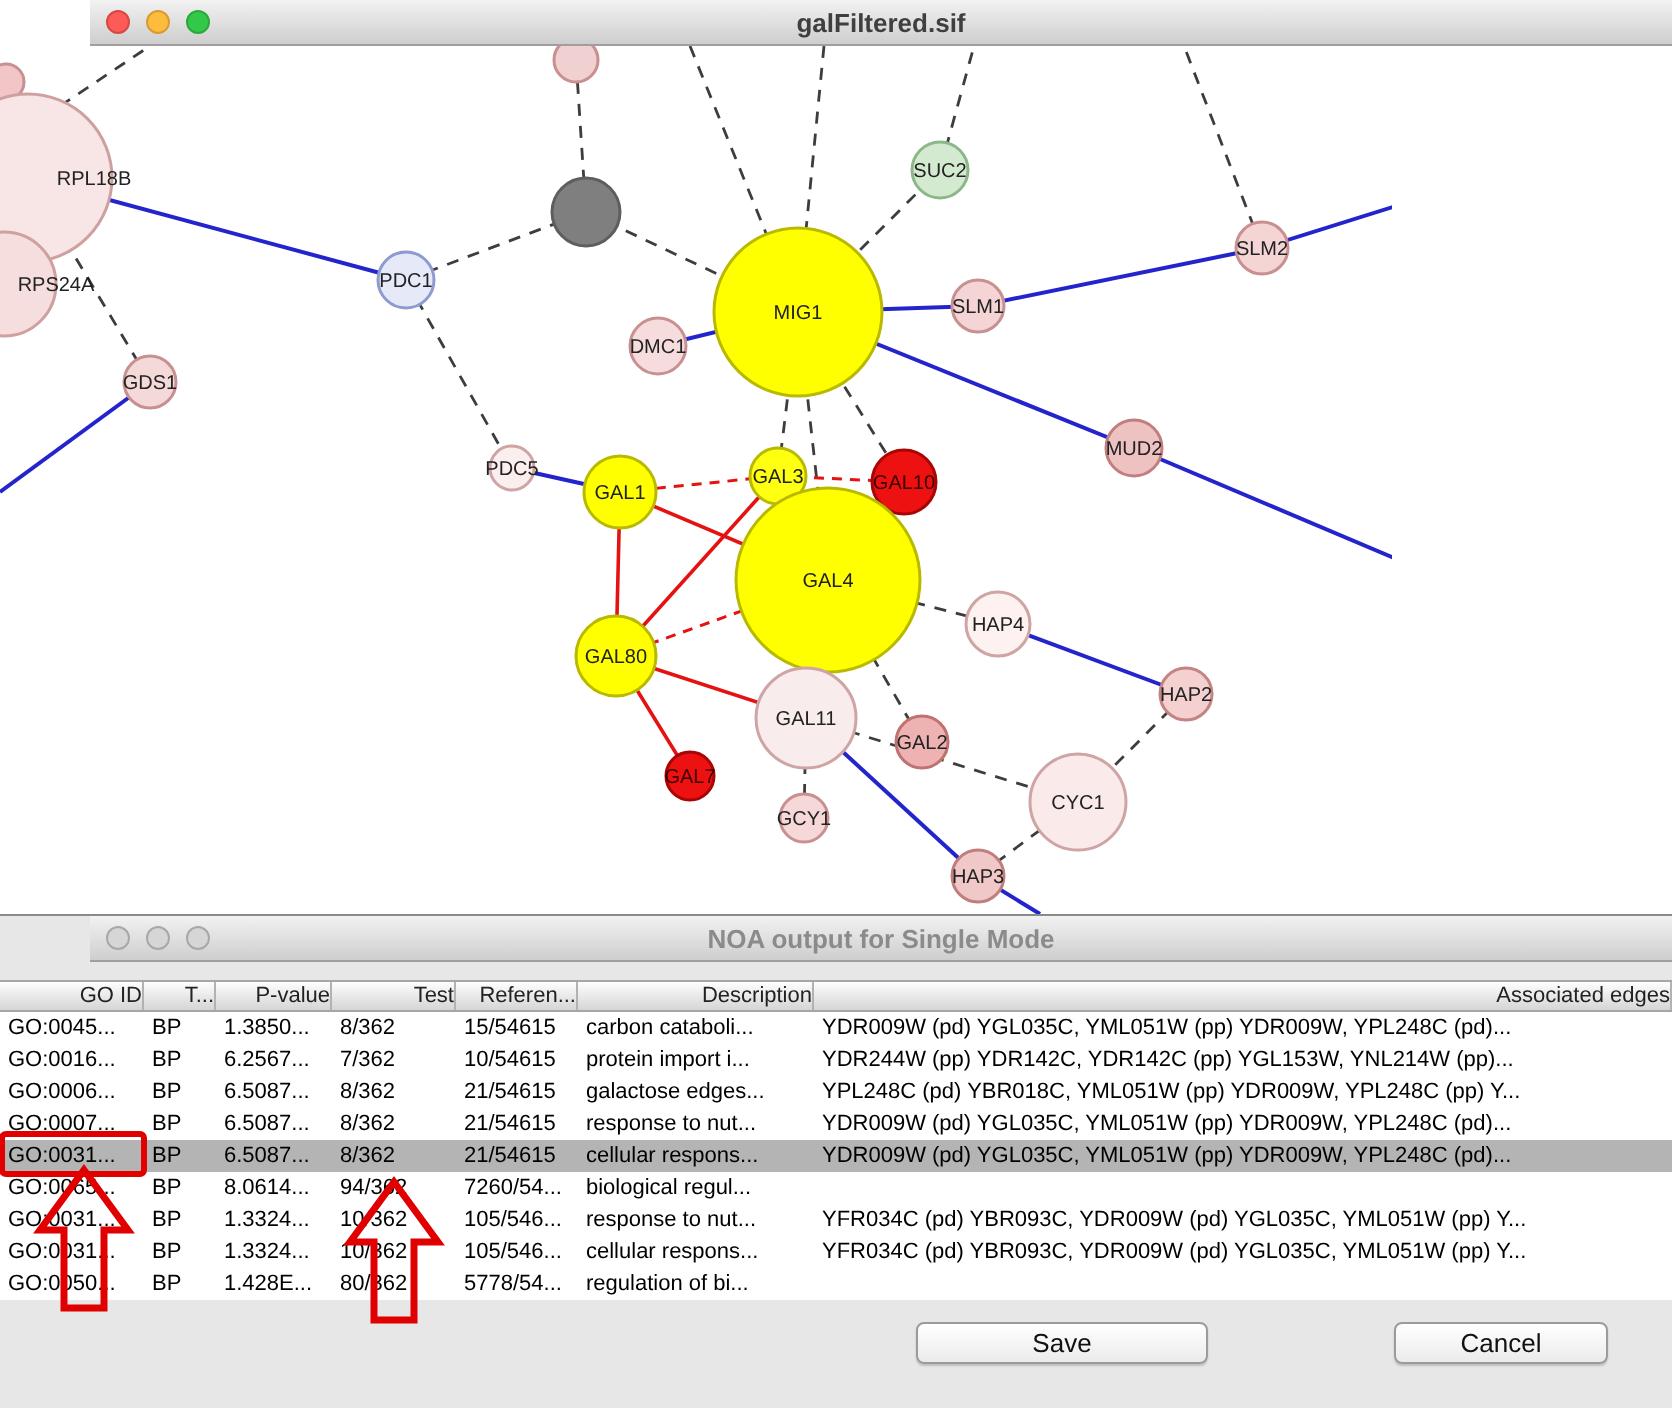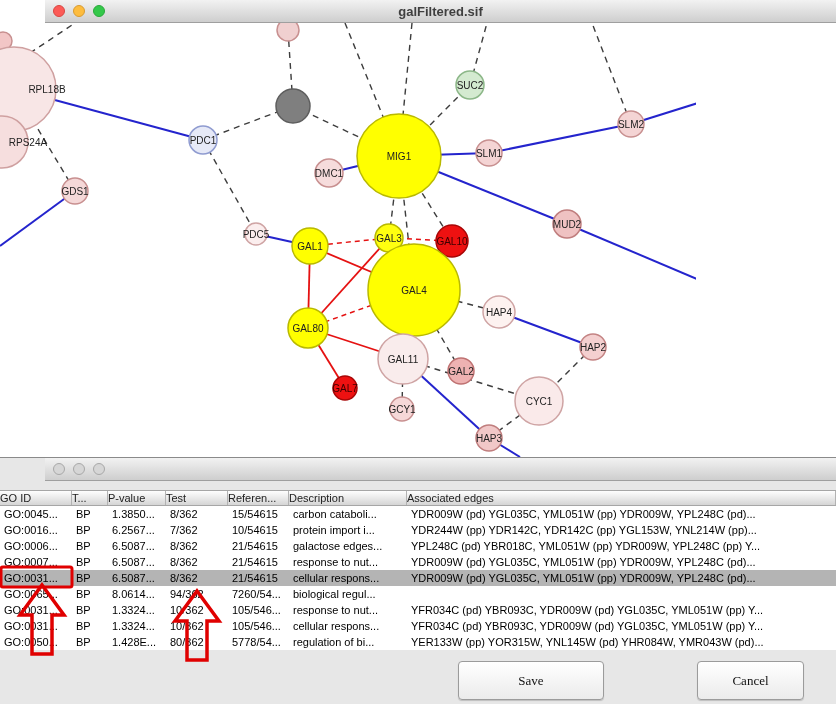--- a/index.html
+++ b/index.html
@@ -25,32 +25,32 @@
   
   .graph-win{top:0;height:457px;background:#fff}
   .canvas{position:relative;width:696px;height:434px;background:#fff;overflow:hidden}
   svg text{font-family:"Liberation Sans",sans-serif}
 
   
   .table-win{top:457px;height:247px;background:#e7e7e7;border-top:1px solid #8a8a8a;box-sizing:border-box}
   .table-wrap{position:absolute;top:32px;left:0;width:836px}
   .thead{display:flex;height:16px;background:linear-gradient(#fefefe,#d5d5d5);
     border-top:1px solid #a6a6a6;border-bottom:1px solid #a6a6a6;box-sizing:border-box}
-  .th{font-size:11px;color:#222;text-align:left;line-height:14px;
+  .th{font-size:11px;color:#222;text-align:right;line-height:14px;
     border-right:1px solid #b2b2b2;box-sizing:border-box;overflow:hidden;white-space:nowrap}
   .tbody{background:#3b82f6}
   .tr{display:flex;height:16px;background:#fff}
   .tr.selected{background:#b4b4b4}
   .td{font-size:11px;line-height:16px;padding-left:4px;box-sizing:border-box;
     overflow:hidden;white-space:nowrap;color:#000}
   .c0{width:72px}.c1{width:36px}.c2{width:58px}.c3{width:62px}.c4{width:61px}.c5{width:118px}
   .c6{flex:1;min-width:0}
 
-  .btn{position:absolute;height:39px;background:linear-gradient(#ffffff,#ebebeb);
-    border:1px solid #9b9b9b;border-radius:4px;font-size:13px;font-family:Liberation Serif, serif;color:#111;
+  .btn{position:absolute;height:21px;background:linear-gradient(#ffffff,#ebebeb);
+    border:1px solid #9b9b9b;border-radius:4px;font-size:13px;font-family:Liberation Sans, sans-serif;color:#111;
     box-shadow:0 1px 1px rgba(0,0,0,0.18);padding:0}
   .btn-save{left:458px;top:203px;width:146px}
   .btn-cancel{left:697px;top:203px;width:107px}
 
   .annot{position:absolute;left:0;top:0;width:836px;height:247px;pointer-events:none;z-index:5}
 </style>
 </head>
 <body>
 
 <section class="win graph-win">
@@ -173,20 +173,21 @@
   </div>
 </section>
 
 <section class="win table-win">
   <div class="titlebar">
     <div class="lights">
       <span class="light gray"></span>
       <span class="light gray"></span>
       <span class="light gray"></span>
     </div>
+    <div class="title inactive">NOA output for Single Mode</div>
   </div>
 
   <div class="table-wrap">
     <div class="thead" id="thead">
         <div class="th c0">GO ID</div>
         <div class="th c1">T...</div>
         <div class="th c2">P-value</div>
         <div class="th c3">Test</div>
         <div class="th c4">Referen...</div>
         <div class="th c5">Description</div>
@@ -264,21 +265,20 @@
           <div class="td c5">cellular respons...</div>
           <div class="td c6">YFR034C (pd) YBR093C, YDR009W (pd) YGL035C, YML051W (pp) Y...</div>
         </div>
         <div class="tr">
           <div class="td c0">GO:0050...</div>
           <div class="td c1">BP</div>
           <div class="td c2">1.428E...</div>
           <div class="td c3">80/362</div>
           <div class="td c4">5778/54...</div>
           <div class="td c5">regulation of bi...</div>
-          <div class="td c6">YER133W (pp) YOR315W, YNL145W (pd) YHR084W, YMR043W (pd)...</div>
         </div>
       </div>
   </div>
 
   <button class="btn btn-save">Save</button>
   <button class="btn btn-cancel">Cancel</button>
 
   <svg class="annot">
     <rect x="1" y="109" width="71" height="20" rx="2" fill="none" stroke-width="3" stroke="#e00000"></rect>
     <path d="M42 127 L64 157 L52 157 L52 196 L32 196 L32 157 L20 157 Z" fill="none" stroke-width="3.5" stroke-linejoin="miter" stroke="#e00000"></path>

